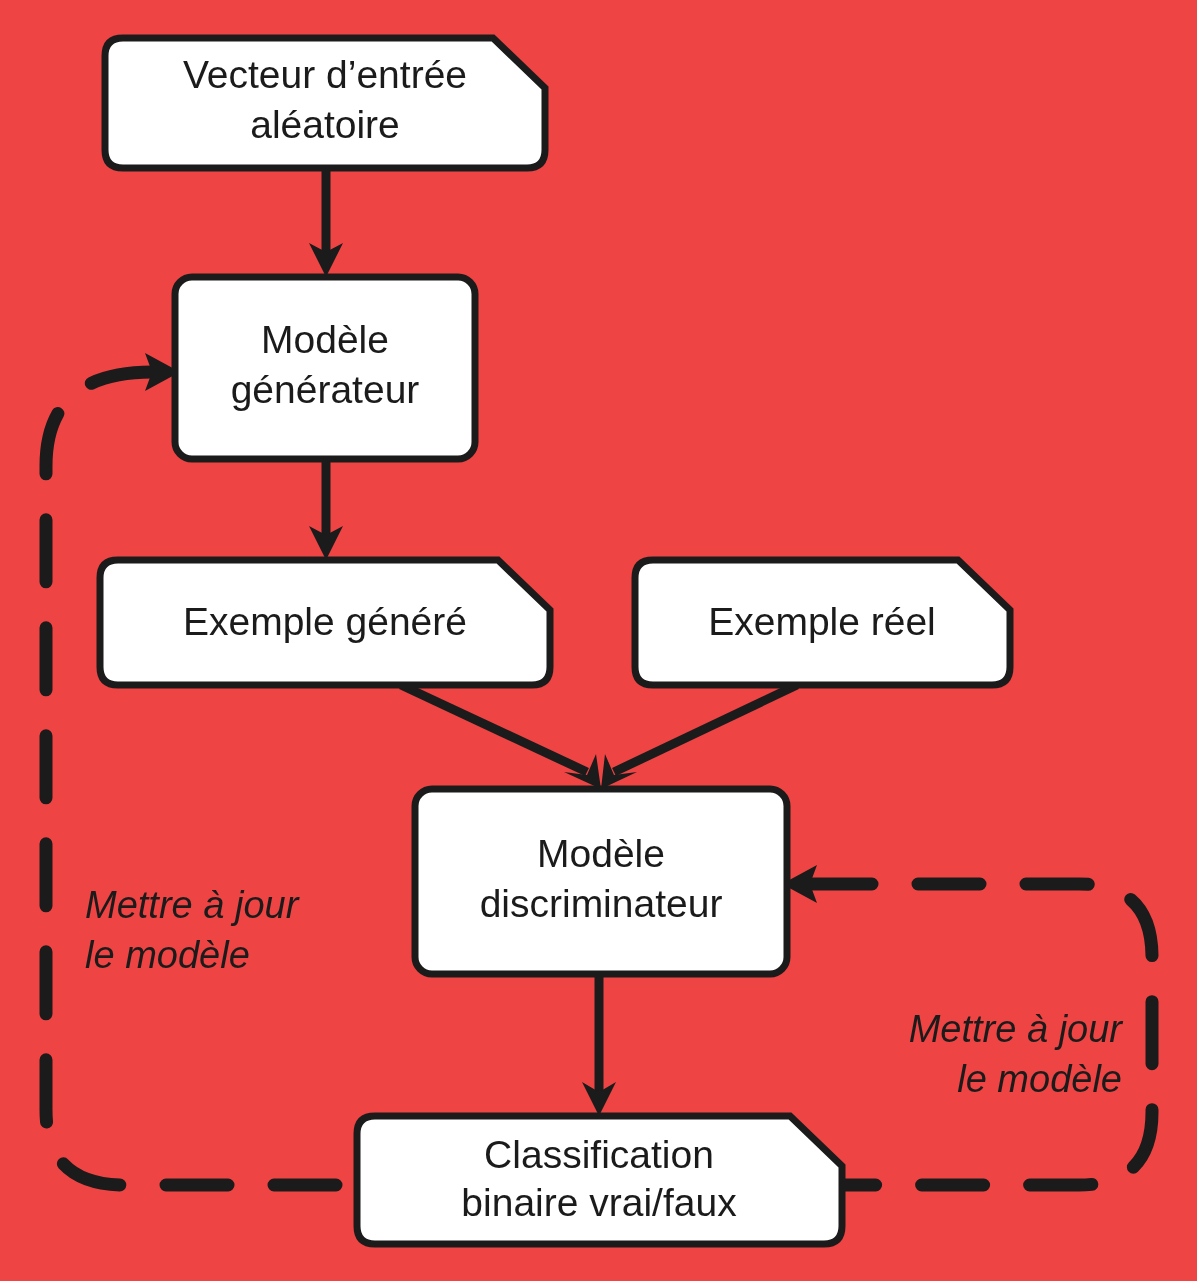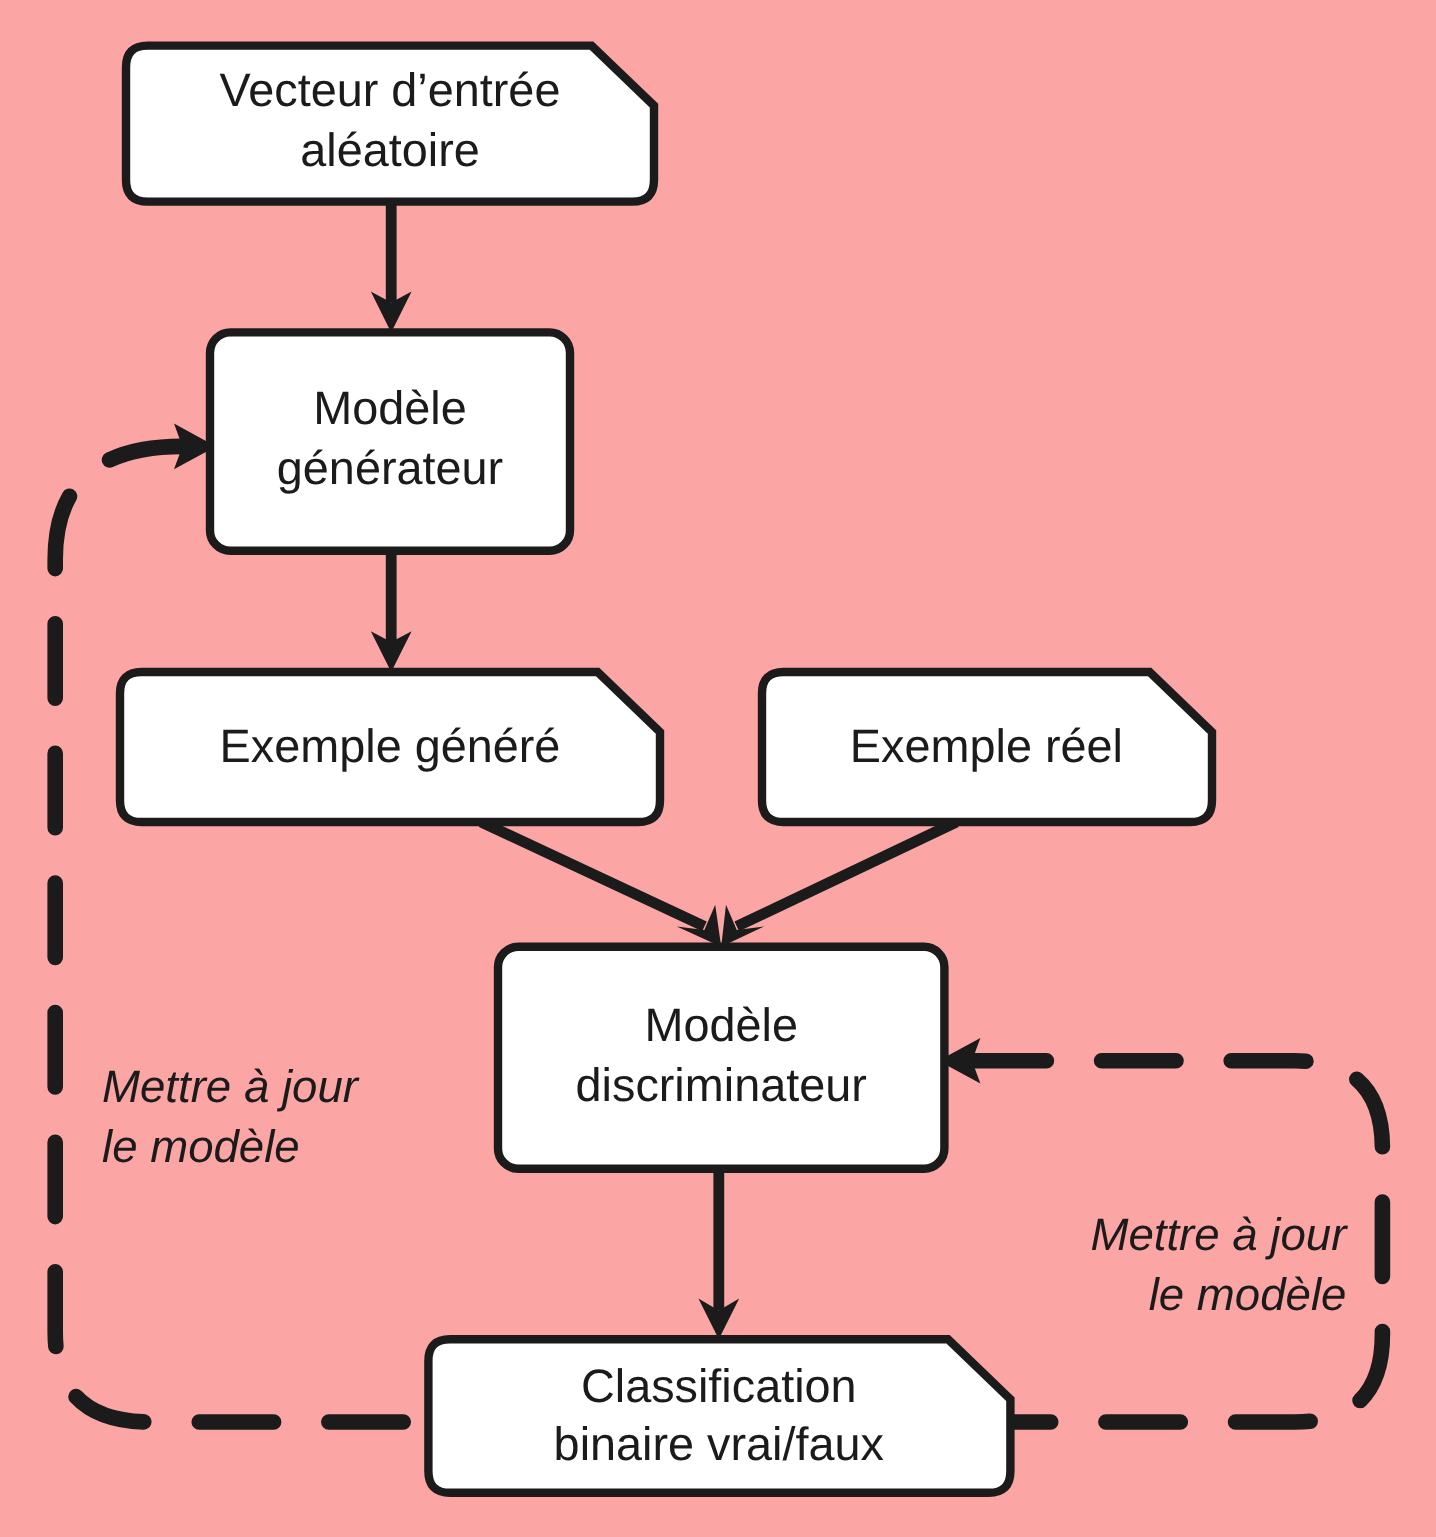--- a/index.html
+++ b/index.html
@@ -7,21 +7,21 @@
     padding: 0;
     background: #ffffff;
   }
   body {
     font-family: "Liberation Sans", "DejaVu Sans", sans-serif;
   }
   #diagram-root {
     position: relative;
     width: 1197px;
     height: 1281px;
-    background: #fca5a5;
+    background: #ef4444;
     overflow: hidden;
   }
   #diagram-svg {
     position: absolute;
     top: 0;
     left: 0;
     width: 1197px;
     height: 1281px;
     display: block;
   }

